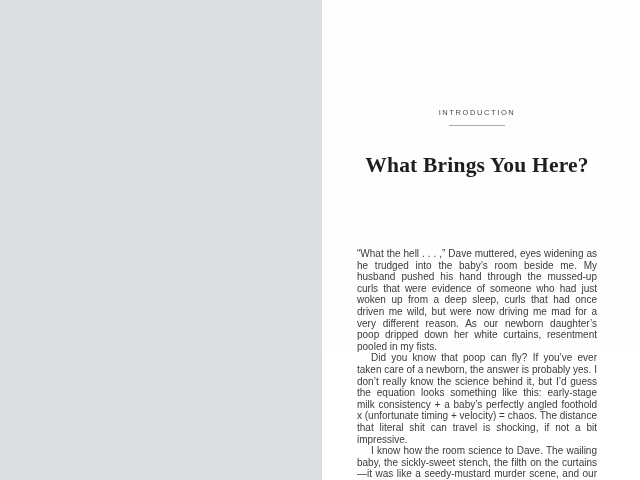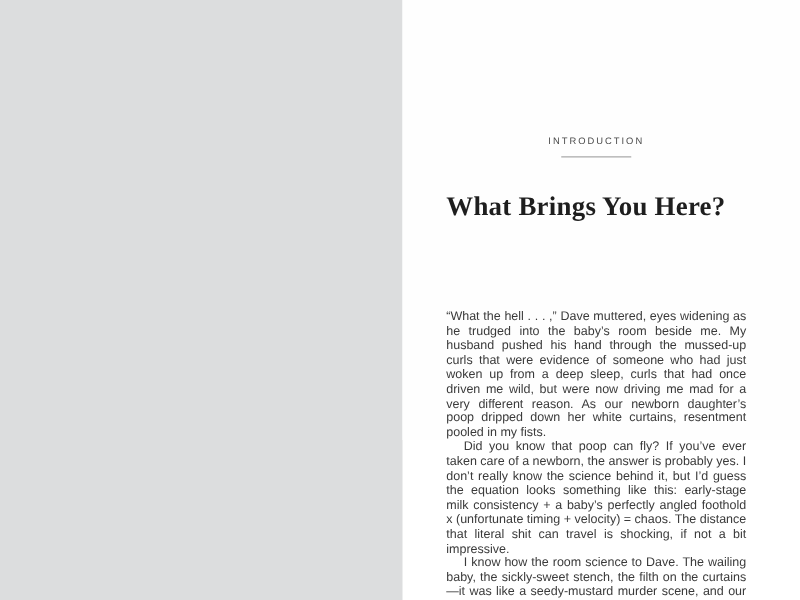--- a/index.html
+++ b/index.html
@@ -38,20 +38,21 @@
     line-height: 10px;
   }
   .kicker-rule {
     width: 56px;
     height: 0;
     border-top: 1px solid #a9a9a9;
     margin: 7px auto 0 auto;
   }
   .chapter-title {
     margin-top: 27px;
+    text-align: center;
     font-family: "Liberation Serif", serif;
     font-weight: 700;
     font-size: 21.5px;
     line-height: 25px;
     color: #1e1e1e;
     letter-spacing: 0.2px;
   }
   .body-text {
     margin-top: 70px;
     font-family: Liberation Sans, sans-serif;

